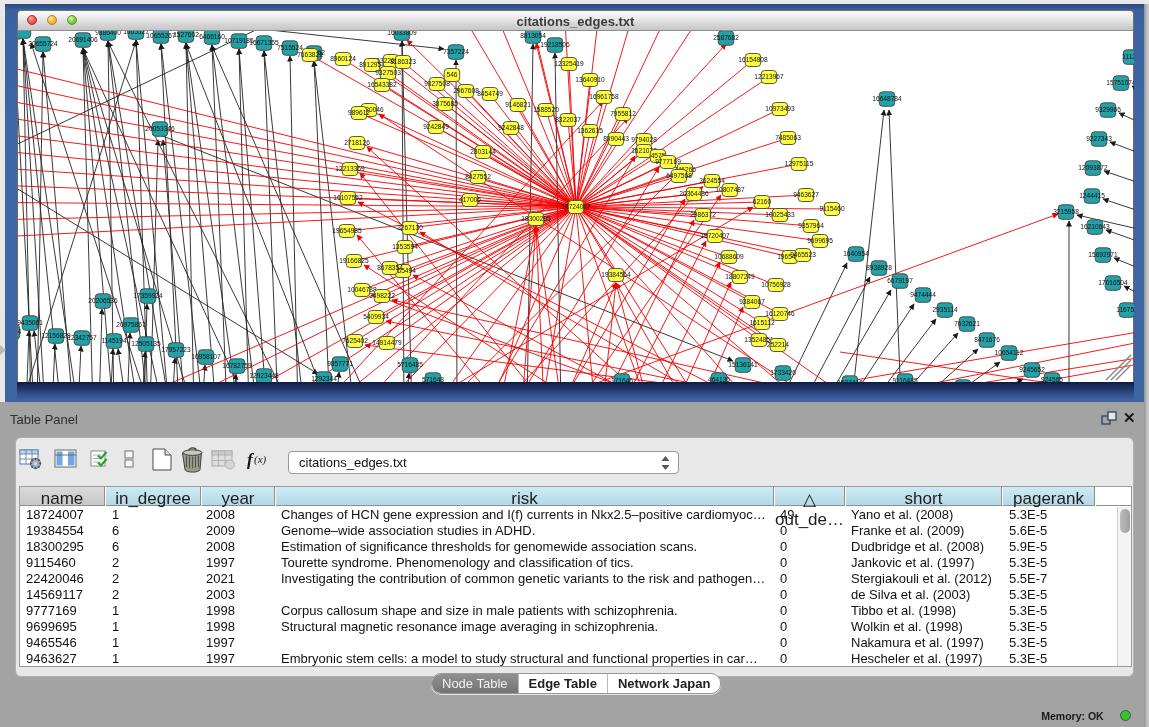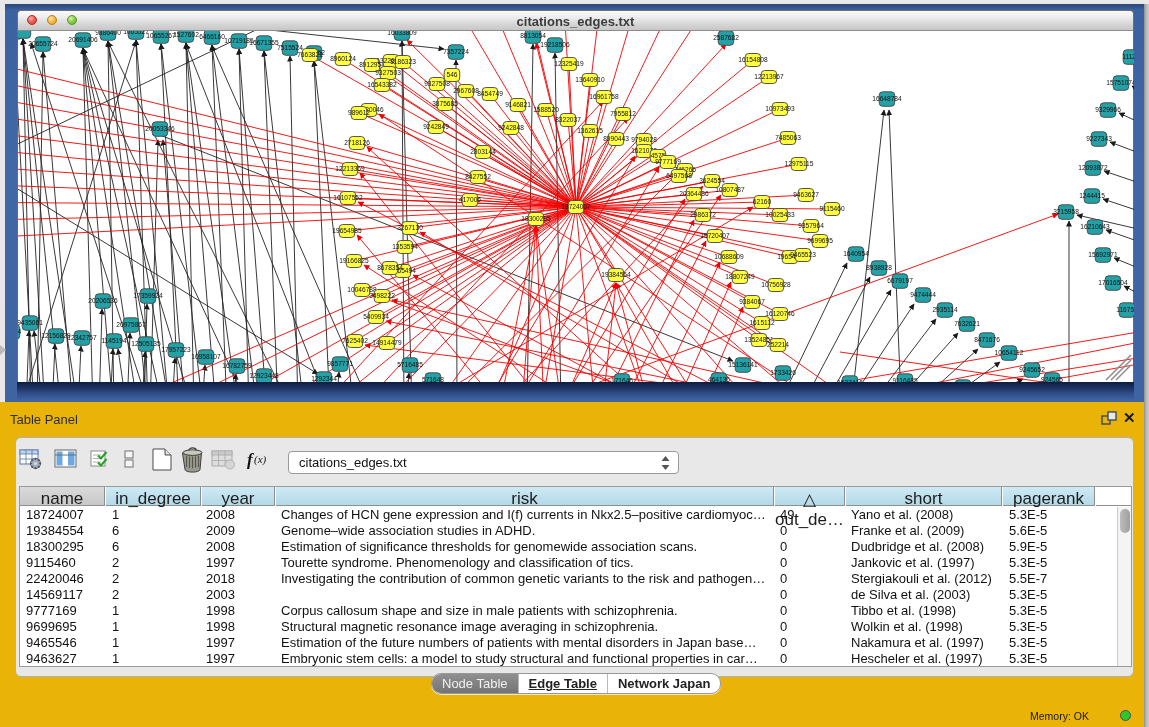--- a/index.html
+++ b/index.html
@@ -13,21 +13,21 @@
    background:linear-gradient(180deg,#fbfbfb 0,#ececec 35%,#d5d5d5 70%,#c7c7c7 100%); }
 #title { position:absolute; width:100%; text-align:center; top:3px; font-size:13px;
    font-weight:bold; color:#3c3c3c; }
 .tl { position:absolute; width:10px; height:10px; border-radius:50%; }
 #canvas { position:absolute; left:0; top:21px; width:1117px; height:351px;
    background:#fff; border-left:1px solid #6b6b6b; border-right:1px solid #6b6b6b; overflow:hidden; }
 #winshadow { position:absolute; left:17px; top:382px; width:1117px; height:19px;
    background:linear-gradient(180deg,#0d1d40 0,#1c3261 30%,#32518c 65%,#4065a5 100%); }
 #ltri { position:absolute; left:0px; top:345px; width:0; height:0;
    border-top:5px solid transparent; border-bottom:5px solid transparent; border-left:6px solid #b9b9b9; }
-#tablepanel { position:absolute; left:0; top:402px; width:1149px; height:325px; background:#eab308; }
+#tablepanel { position:absolute; left:0; top:402px; width:1149px; height:325px; background:#a3a3a3; }
 #tp-title { position:absolute; left:10px; top:10px; font-size:13px; color:#2e2e2e; }
 #tp-x { position:absolute; left:1123px; top:7px; font-size:15px; font-weight:bold; color:#1a1a1a; }
 #innerpanel { position:absolute; left:15px; top:35px; width:1119px; height:240px;
    border:1px solid #b0b0b0; border-radius:6px; background:#e8e8e8; }
 #combo { position:absolute; left:272px; top:13px; width:391px; height:23px; background:#fff;
    border:1px solid #9a9a9a; border-radius:4px; font-size:13px; color:#111; padding:3px 0 0 10px; }
 #tablewrap { position:absolute; left:3px; top:48px; width:1113px; height:181px;
    border:1px solid #9a9a9a; background:#fff; overflow:hidden; }
 .th { position:absolute; top:0; height:19px; border-right:1px solid #8f8f8f; border-bottom:1px solid #8f8f8f;
    background:linear-gradient(180deg,#cdeaf4 0,#b4d9e7 100%); font-size:17px; color:#1c1c1c;
@@ -42,22 +42,22 @@
 .c4 { left:760px; width:65px; }
 .c5 { left:831px; width:152px; }
 .c6 { left:989px; width:90px; }
 #vscroll { position:absolute; left:1097px; top:20px; width:15px; height:160px; background:#f4f4f4; border-left:1px solid #ccc; }
 #vthumb { position:absolute; left:2px; top:2px; width:10px; height:24px; background:linear-gradient(90deg,#bdbdbd,#9f9f9f); border-radius:5px; }
 #tabs { position:absolute; left:415px; top:235px; height:21px; display:flex;
    border:1px solid #989898; border-radius:10px; overflow:hidden; font-size:13px; font-weight:bold;
    background:#fff; box-shadow:0 1px 0 rgba(255,255,255,.7); }
 .tab { padding:2px 10px 0 10px; color:#222; }
 .tab.sel { background:linear-gradient(180deg,#909090 0,#747474 100%); color:#f2f2f2; font-weight:normal; }
-.tab.mid { border-left:1px solid #bbb; border-right:1px solid #bbb;text-decoration:underline; }
-#memory { position:absolute; left:1030px; top:308px; width:85px; text-align:left; font-size:10.5px; color:#1a1a1a; }
+.tab.mid { border-left:1px solid #bbb; border-right:1px solid #bbb; }
+#memory { position:absolute; left:1030px; top:308px; width:85px; text-align:center; font-size:10.5px; color:#1a1a1a;font-weight:bold; }
 #memdot { position:absolute; left:1120px; top:308px; width:11px; height:11px; border-radius:50%;
    background:#2ec72e; border:1px solid #4f4f4f; }
 </style></head><body>
 <div id="desktop"></div>
 <div id="rightstrip"></div>
 <div id="winshadow"></div>
 <div id="win">
   <div id="titlebar">
     <div class="tl" style="left:9px;background:radial-gradient(circle at 35% 30%,#ffb3ac 0,#ee6156 45%,#d8352b 100%);border:1px solid #ac2b22;top:4px"></div>
     <div class="tl" style="left:29px;background:radial-gradient(circle at 35% 30%,#ffe9af 0,#f6b63e 50%,#e99b23 100%);border:1px solid #b67e1c;top:4px"></div>
@@ -711,21 +711,21 @@
             <div class="c c1">2</div>
             <div class="c c2">1997</div>
             <div class="c c3">Tourette syndrome. Phenomenology and classification of tics.</div>
             <div class="c c4">0</div>
             <div class="c c5">Jankovic et al. (1997)</div>
             <div class="c c6">5.3E-5</div>
           </div>
           <div class="tr">
             <div class="c c0">22420046</div>
             <div class="c c1">2</div>
-            <div class="c c2">2018</div>
+            <div class="c c2">2021</div>
             <div class="c c3">Investigating the contribution of common genetic variants to the risk and pathogen…</div>
             <div class="c c4">0</div>
             <div class="c c5">Stergiakouli et al. (2012)</div>
             <div class="c c6">5.5E-7</div>
           </div>
           <div class="tr">
             <div class="c c0">14569117</div>
             <div class="c c1">2</div>
             <div class="c c2">2003</div>
             <div class="c c4">0</div>
@@ -747,21 +747,20 @@
             <div class="c c2">1998</div>
             <div class="c c3">Structural magnetic resonance image averaging in schizophrenia.</div>
             <div class="c c4">0</div>
             <div class="c c5">Wolkin et al. (1998)</div>
             <div class="c c6">5.3E-5</div>
           </div>
           <div class="tr">
             <div class="c c0">9465546</div>
             <div class="c c1">1</div>
             <div class="c c2">1997</div>
-            <div class="c c3">Estimation of the future numbers of patients with mental disorders in Japan base…</div>
             <div class="c c4">0</div>
             <div class="c c5">Nakamura et al. (1997)</div>
             <div class="c c6">5.3E-5</div>
           </div>
           <div class="tr">
             <div class="c c0">9463627</div>
             <div class="c c1">1</div>
             <div class="c c2">1997</div>
             <div class="c c3">Embryonic stem cells: a model to study structural and functional properties in car…</div>
             <div class="c c4">0</div>

